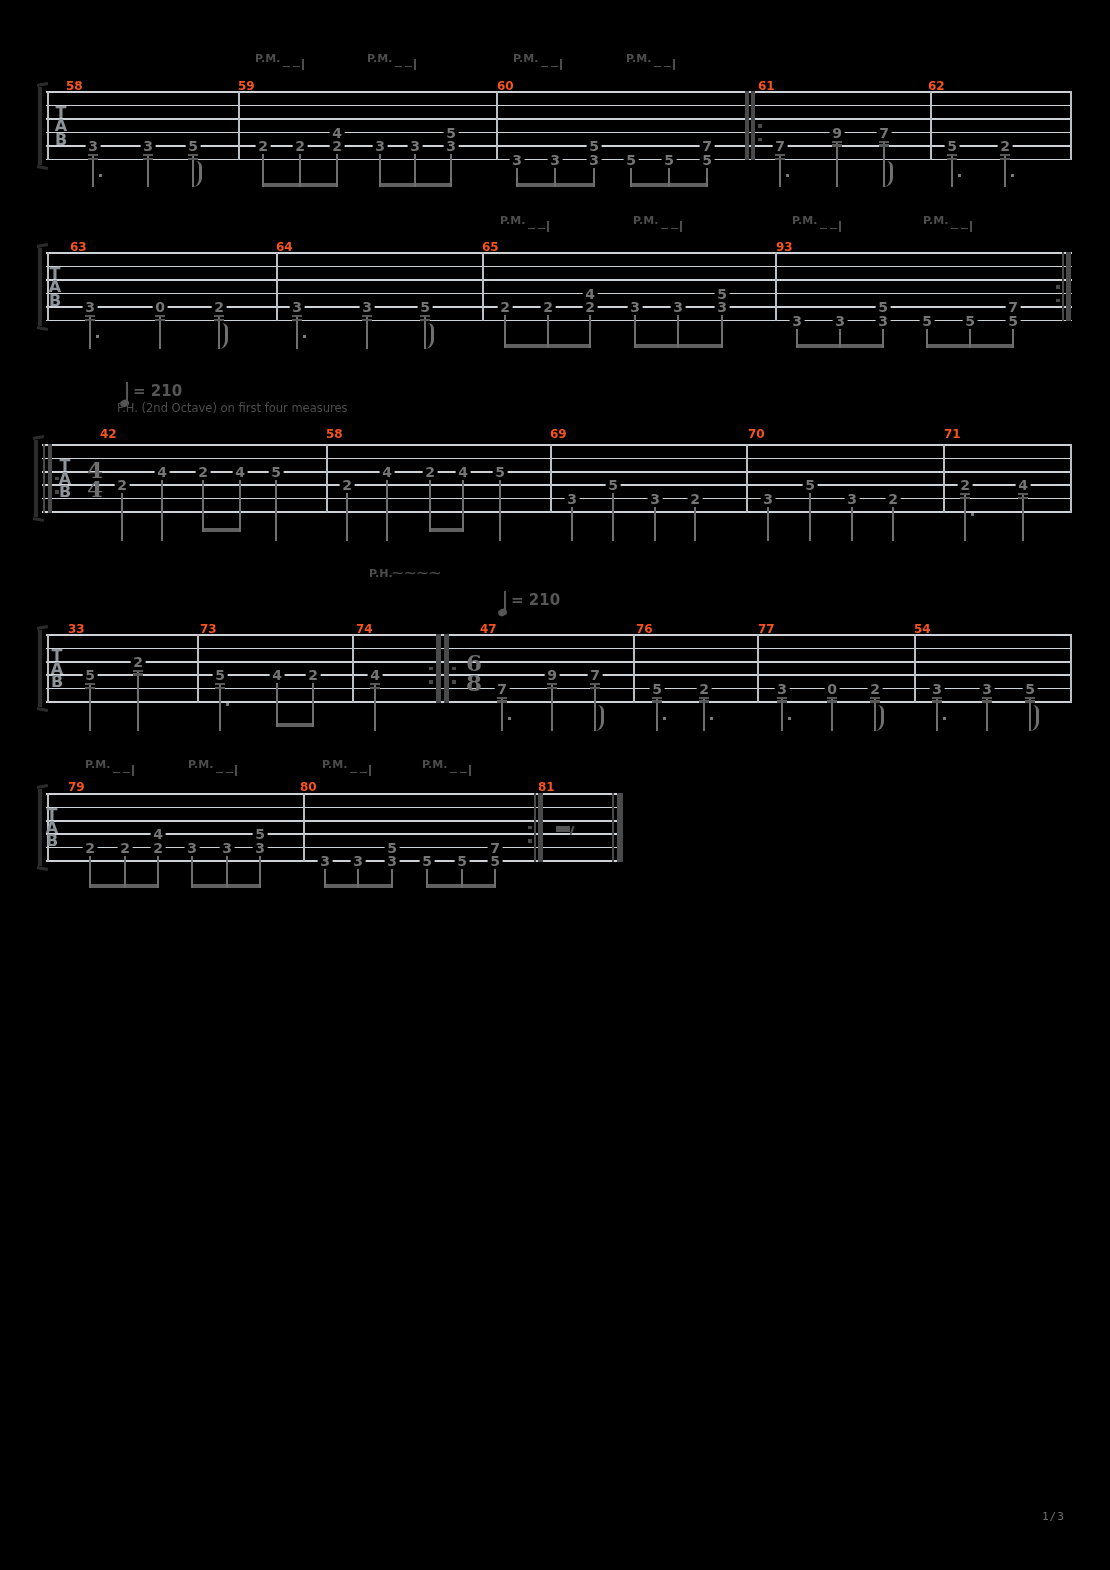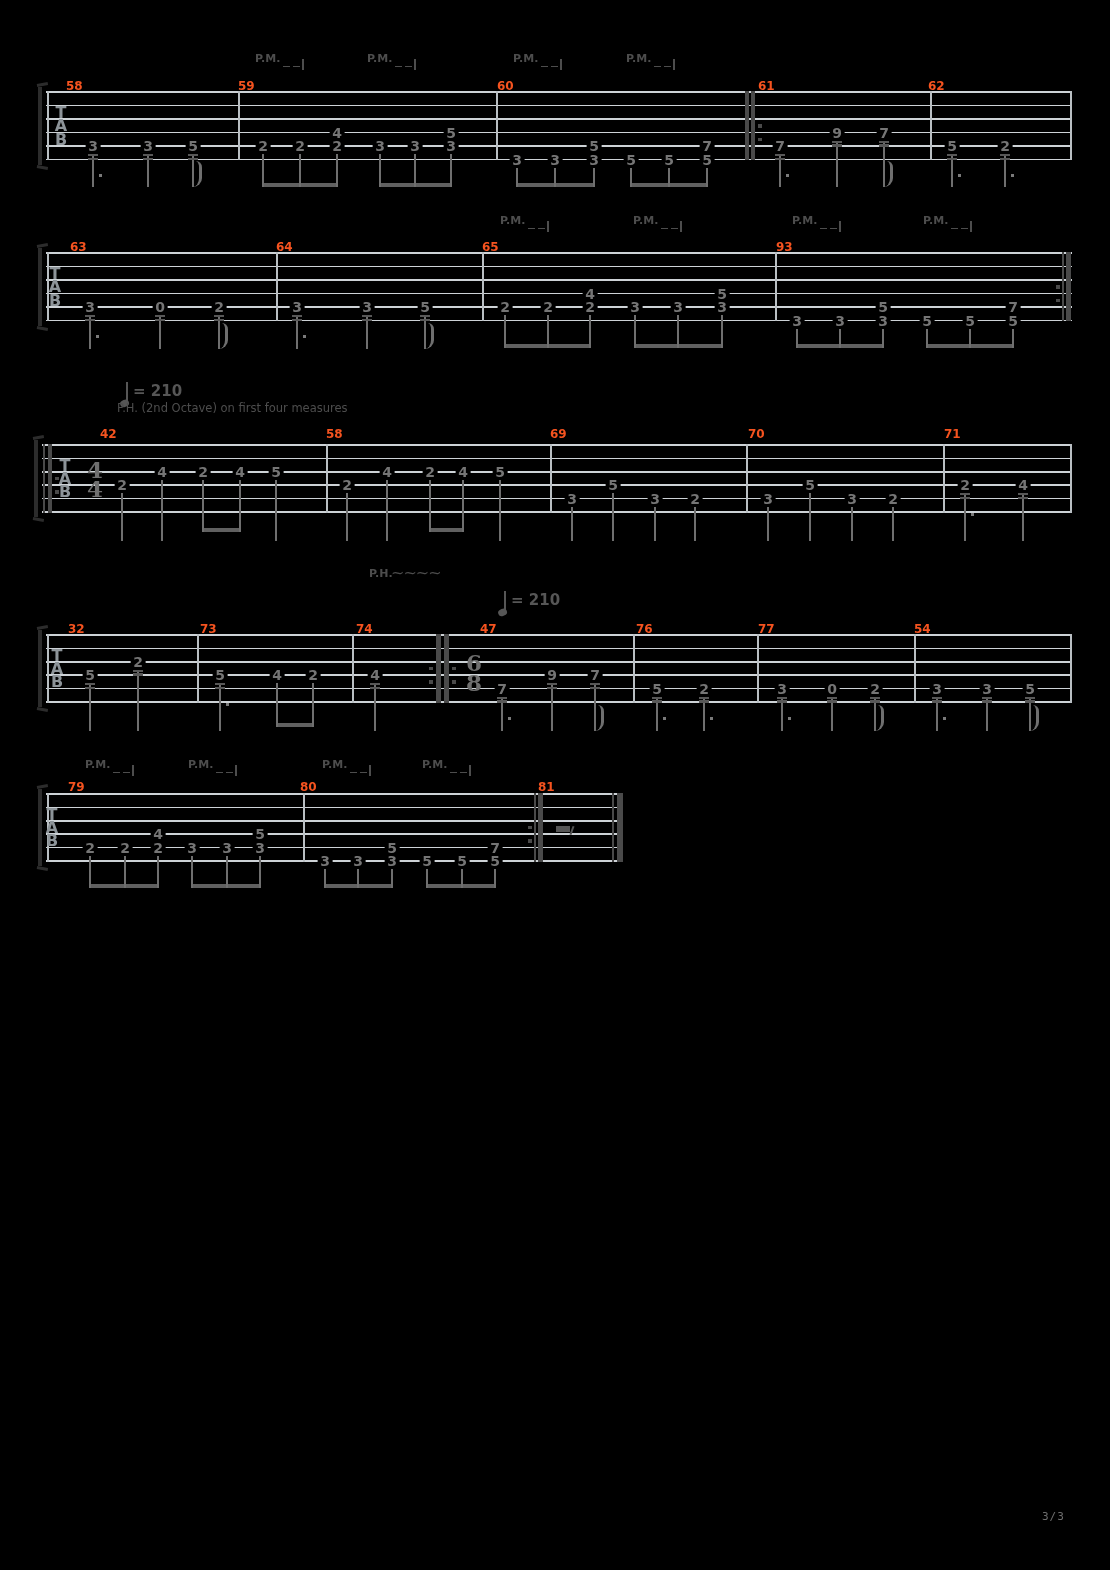--- a/index.html
+++ b/index.html
@@ -5,21 +5,21 @@
   html,body{margin:0;padding:0;background:#000;}
   #sheet{position:relative;width:1110px;height:1570px;background:#000;overflow:hidden;
          font-family:"DejaVu Sans",sans-serif;}
   #sheet div{position:absolute;box-sizing:border-box;}
   .pagenum{left:1042px;top:1510px;font:11px "DejaVu Sans Mono",monospace;letter-spacing:1px;}
 </style>
 </head>
 <body>
 
 <div id="sheet" style="background: rgb(0, 0, 0);">
-  <div class="pagenum" style="color: rgb(110, 110, 110);">3/3</div>
+  <div class="pagenum" style="color: rgb(110, 110, 110);">1/3</div>
 <div style="left: 46px; top: 91.25px; width: 1026px; height: 1.5px; background: rgb(205, 210, 214);"></div>
     <div style="left: 46px; top: 104.75px; width: 1026px; height: 1.5px; background: rgb(205, 210, 214);"></div>
     <div style="left: 46px; top: 118.25px; width: 1026px; height: 1.5px; background: rgb(205, 210, 214);"></div>
     <div style="left: 46px; top: 131.75px; width: 1026px; height: 1.5px; background: rgb(205, 210, 214);"></div>
     <div style="left: 46px; top: 145.25px; width: 1026px; height: 1.5px; background: rgb(205, 210, 214);"></div>
     <div style="left: 46px; top: 158.75px; width: 1026px; height: 1.5px; background: rgb(205, 210, 214);"></div>
     <div style="left: 38px; top: 87px; width: 3.5px; height: 77.5px; background: rgb(44, 44, 44);"></div>
     <div style="left: 37px; top: 84px; width: 11px; height: 3px; background: rgb(44, 44, 44); transform: rotate(-10deg); transform-origin: left center;"></div>
     <div style="left: 37px; top: 164.5px; width: 11px; height: 3px; background: rgb(44, 44, 44); transform: rotate(10deg); transform-origin: left center;"></div>
     <div style="left: 47px; top: 91.25px; width: 1.5px; height: 69px; background: rgb(185, 191, 195);"></div>
@@ -320,21 +320,21 @@
     <div style="left: 452px; top: 680.15px; width: 3.5px; height: 3.5px; background: rgb(74, 74, 74);"></div>
     <div style="left: 633px; top: 634.25px; width: 1.5px; height: 68.5px; background: rgb(185, 191, 195);"></div>
     <div style="left: 757px; top: 634.25px; width: 1.5px; height: 68.5px; background: rgb(185, 191, 195);"></div>
     <div style="left: 914px; top: 634.25px; width: 1.5px; height: 68.5px; background: rgb(185, 191, 195);"></div>
     <div style="left: 1070px; top: 634.25px; width: 1.5px; height: 68.5px; background: rgb(185, 191, 195);"></div>
     <div style="left: 50px; top: 645.6px; width: 14px; text-align: center; font: bold 16px / 19px &quot;DejaVu Sans&quot;, sans-serif; color: rgb(141, 148, 153);">T</div>
     <div style="left: 50px; top: 659px; width: 14px; text-align: center; font: bold 16px / 19px &quot;DejaVu Sans&quot;, sans-serif; color: rgb(141, 148, 153);">A</div>
     <div style="left: 50px; top: 672.4px; width: 14px; text-align: center; font: bold 16px / 19px &quot;DejaVu Sans&quot;, sans-serif; color: rgb(141, 148, 153);">B</div>
     <div style="left: 462px; top: 652px; width: 24px; text-align: center; font: bold 23px / 21px &quot;DejaVu Serif&quot;, serif; color: rgb(111, 111, 111);">6</div>
     <div style="left: 462px; top: 672px; width: 24px; text-align: center; font: bold 23px / 21px &quot;DejaVu Serif&quot;, serif; color: rgb(111, 111, 111);">8</div>
-    <div style="left: 68px; top: 622px; font: bold 12px &quot;DejaVu Sans&quot;, sans-serif; color: rgb(245, 83, 31);">32</div>
+    <div style="left: 68px; top: 622px; font: bold 12px &quot;DejaVu Sans&quot;, sans-serif; color: rgb(245, 83, 31);">33</div>
     <div style="left: 200px; top: 622px; font: bold 12px &quot;DejaVu Sans&quot;, sans-serif; color: rgb(245, 83, 31);">73</div>
     <div style="left: 356px; top: 622px; font: bold 12px &quot;DejaVu Sans&quot;, sans-serif; color: rgb(245, 83, 31);">74</div>
     <div style="left: 480px; top: 622px; font: bold 12px &quot;DejaVu Sans&quot;, sans-serif; color: rgb(245, 83, 31);">47</div>
     <div style="left: 636px; top: 622px; font: bold 12px &quot;DejaVu Sans&quot;, sans-serif; color: rgb(245, 83, 31);">76</div>
     <div style="left: 758px; top: 622px; font: bold 12px &quot;DejaVu Sans&quot;, sans-serif; color: rgb(245, 83, 31);">77</div>
     <div style="left: 914px; top: 622px; font: bold 12px &quot;DejaVu Sans&quot;, sans-serif; color: rgb(245, 83, 31);">54</div>
     <div style="left: 276px; top: 723px; width: 38px; height: 4px; background: rgb(96, 96, 96);"></div>
     <div style="left: 89.2px; top: 682.2px; width: 1.6px; height: 48.8px; background: rgb(111, 111, 111);"></div>
     <div style="left: 85px; top: 682.7px; width: 10px; height: 2.6px; background: rgb(88, 88, 88);"></div>
     <div style="left: 85px; top: 686.7px; width: 10px; height: 2.6px; background: rgb(88, 88, 88);"></div>

